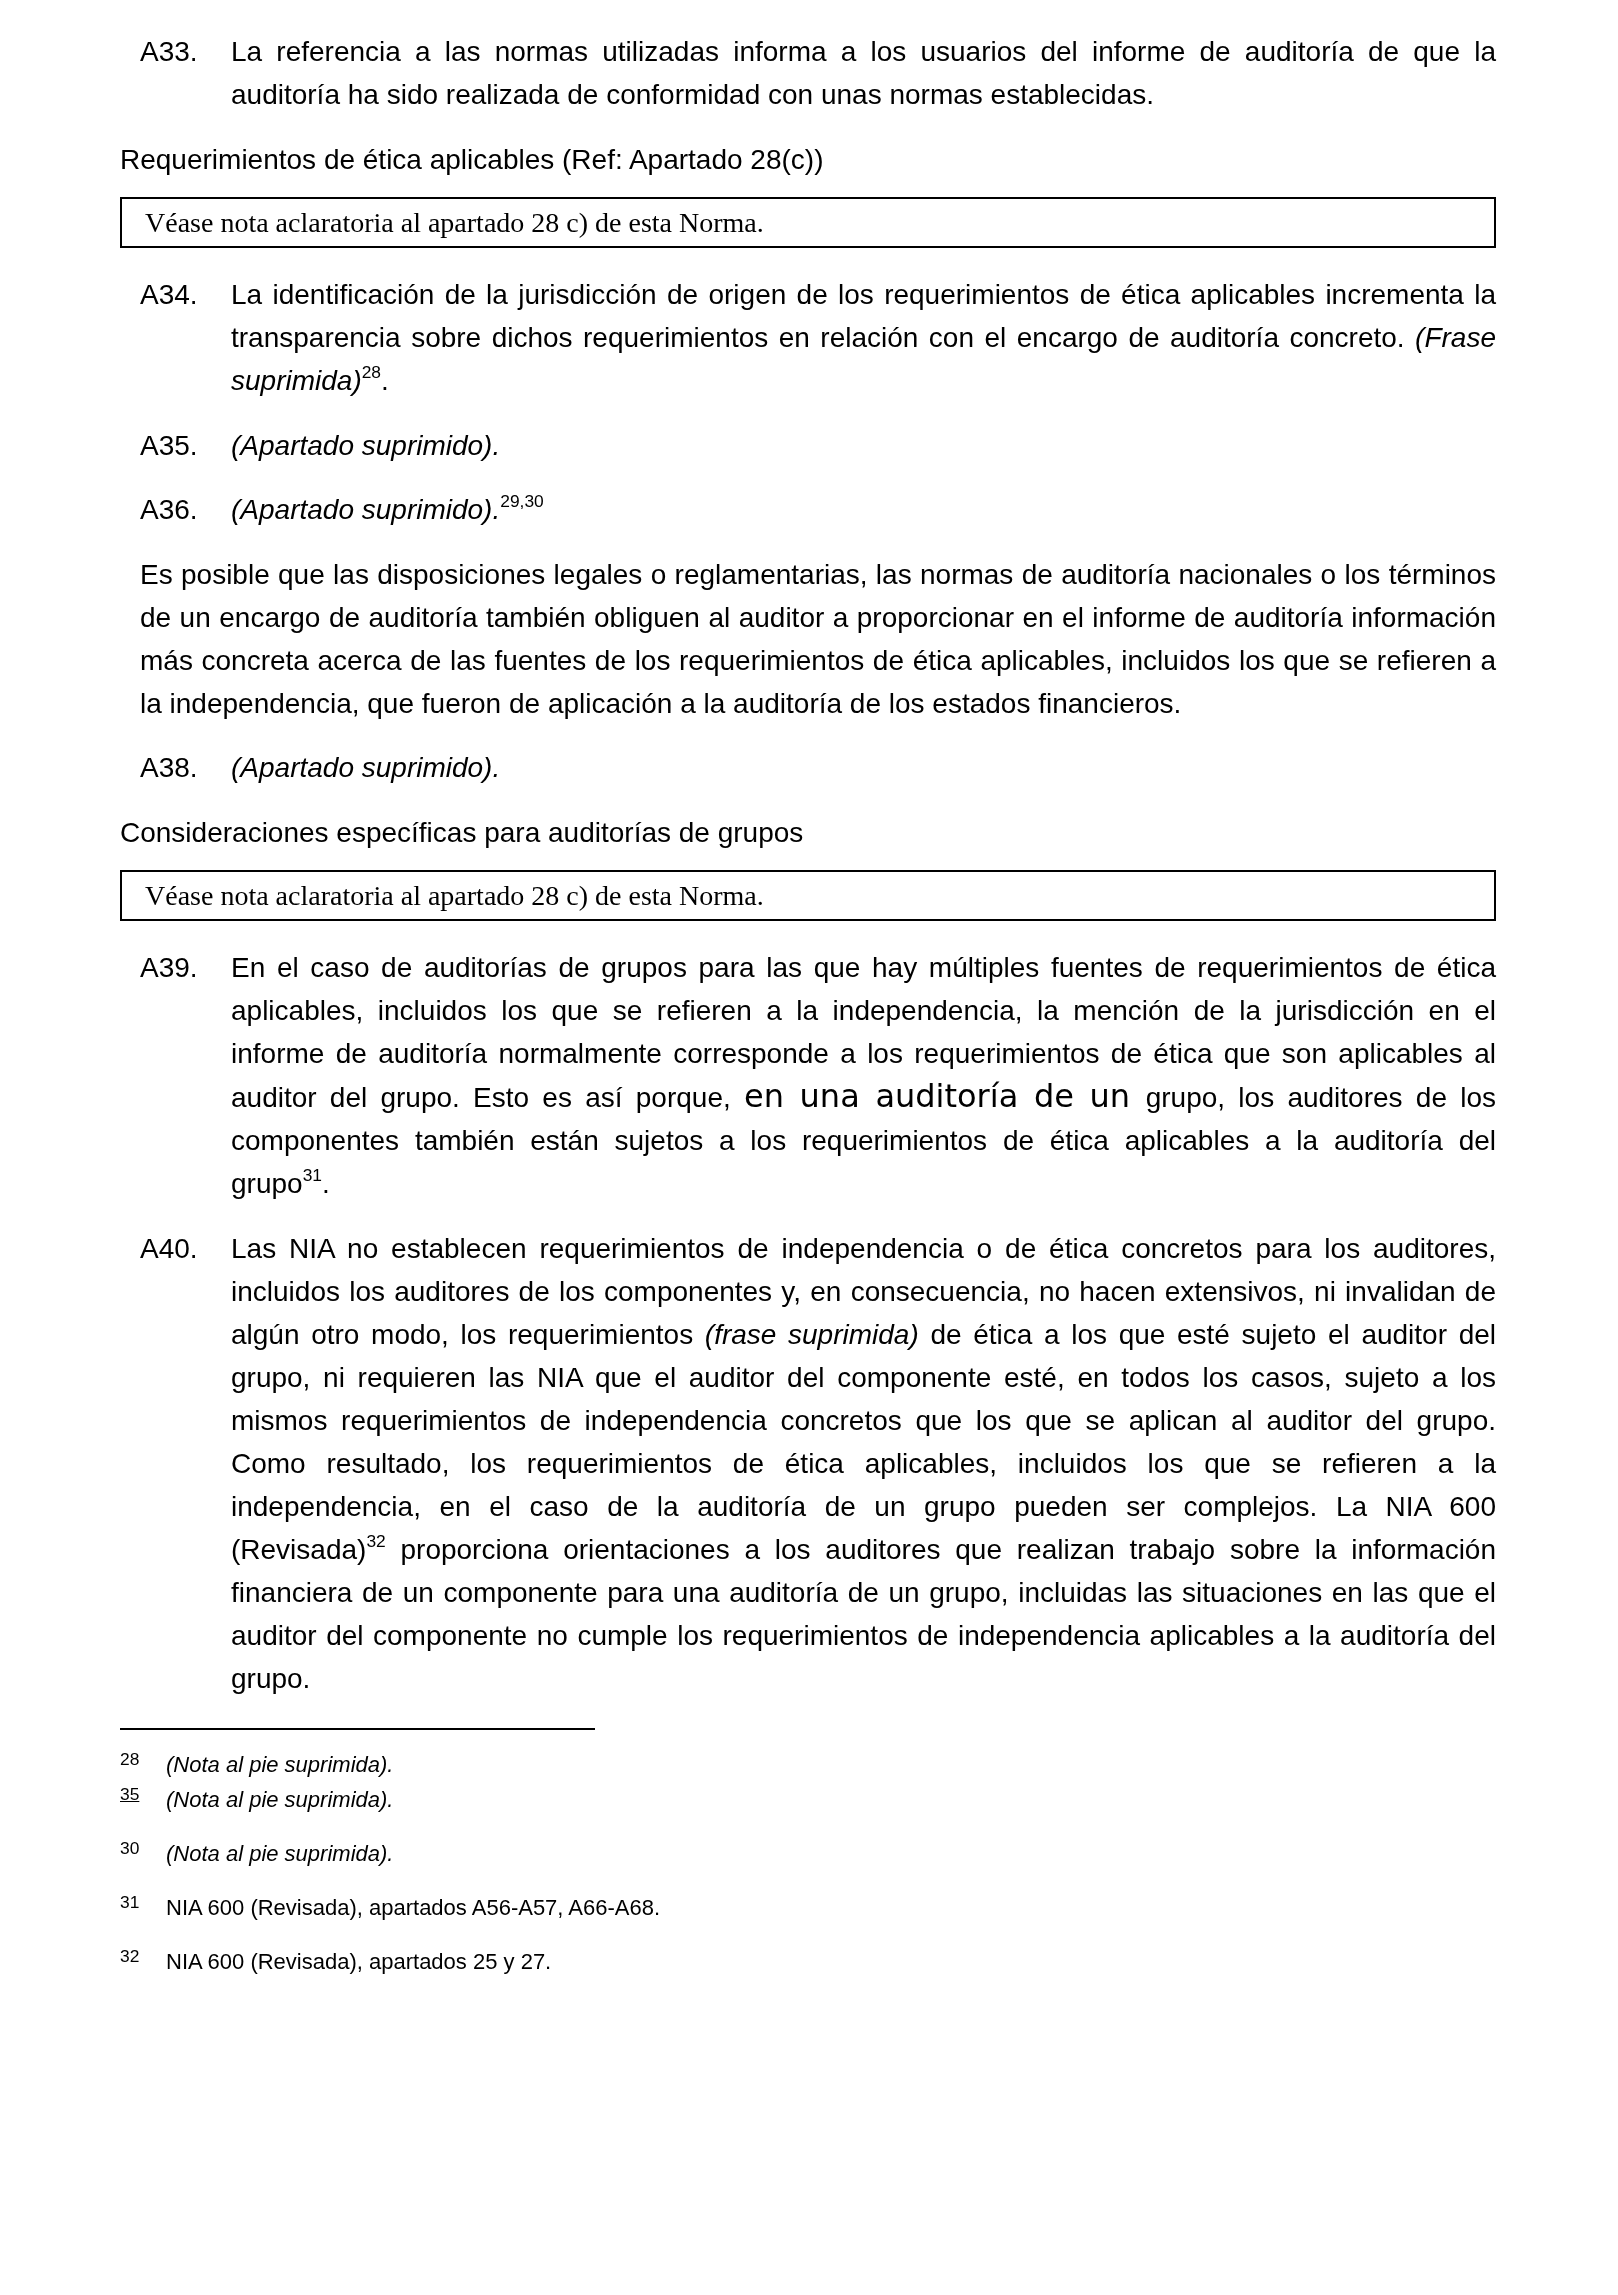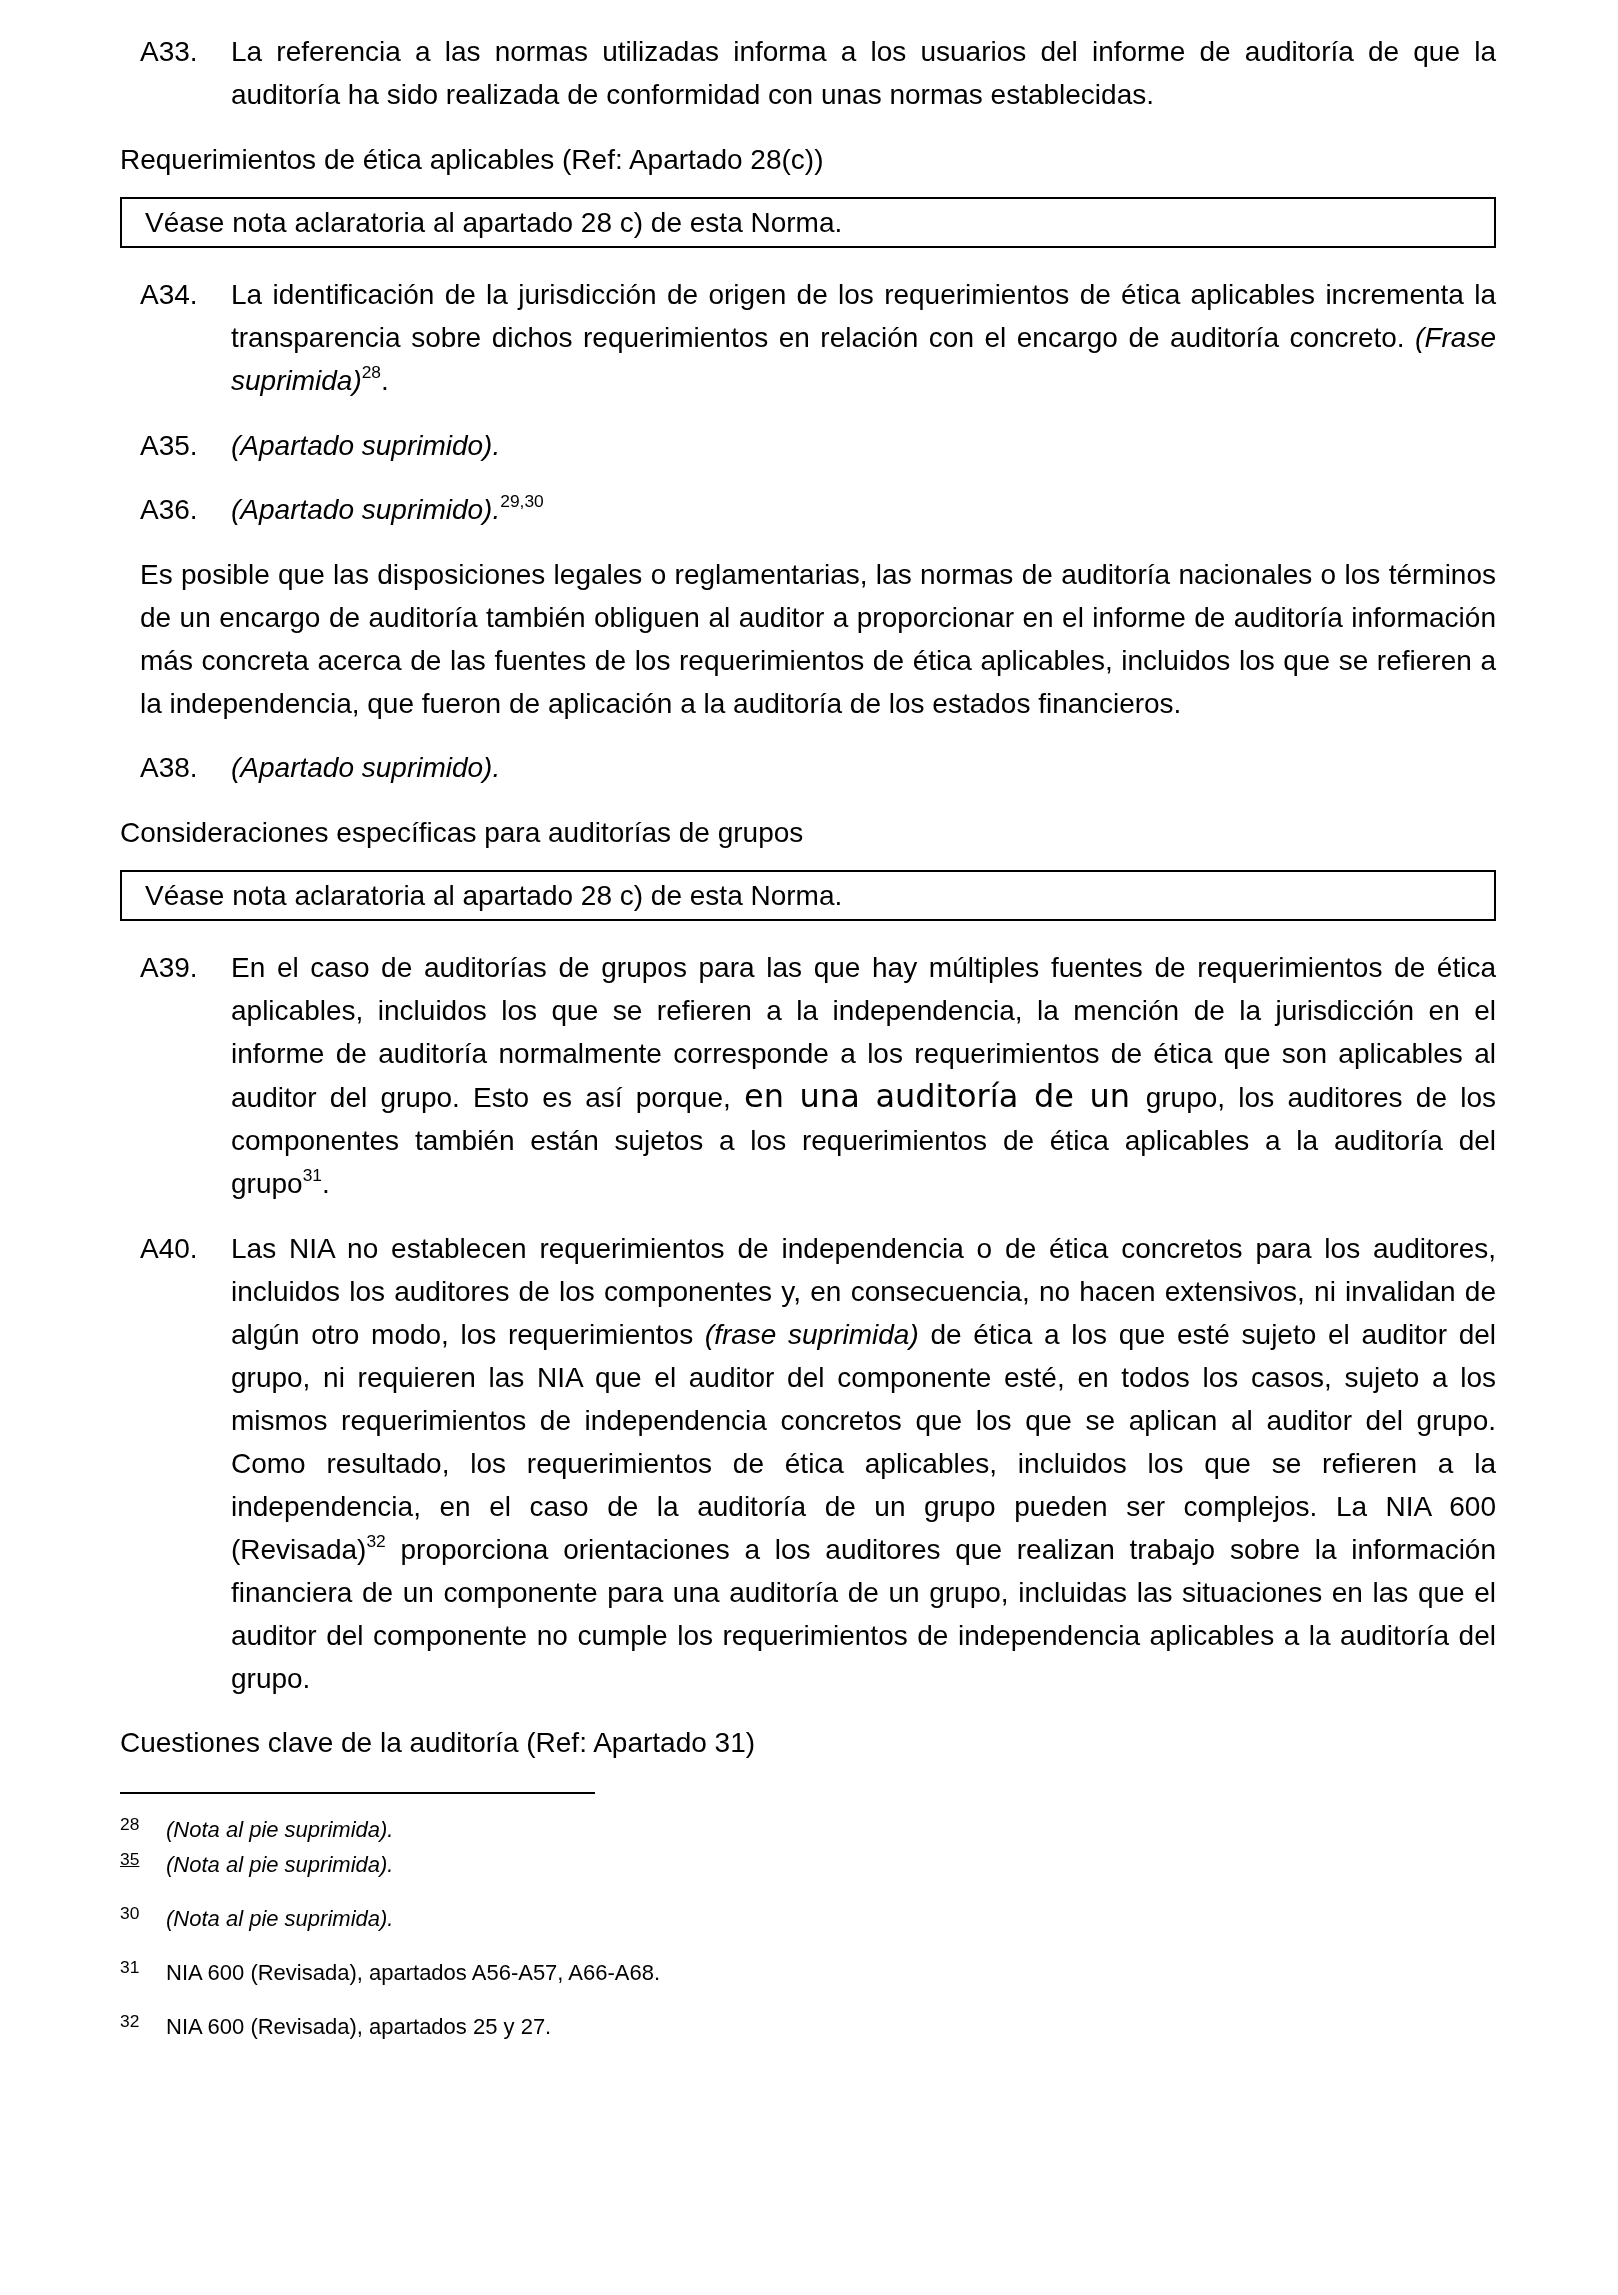--- a/index.html
+++ b/index.html
@@ -51,20 +51,21 @@
   }
   
   .notebox {
     border: 2.5px solid #000000;
     height: 51px;
     display: flex;
     align-items: center;
     padding-left: 23px;
     font-size: 28px;
     margin-bottom: 25px;
+    font-family: Liberation Serif, serif;
   }
   
   .footnotes { margin-top: 28px; }
   .fn-rule {
     width: 475px;
     border-top: 2.5px solid #000000;
     margin-bottom: 21.5px;
   }
   .footnote {
     display: flex;
@@ -149,21 +150,20 @@
     </div>
   </div>
 
   <div class="para">
     <span class="plabel">A40.</span>
     <div class="ptext">
       <span>Las NIA no establecen requerimientos de independencia o de ética concretos para los auditores, incluidos los auditores de los componentes y, en consecuencia, no hacen extensivos, ni invalidan de algún otro modo, los requerimientos </span><span class="italic">(frase suprimida)</span><span> de ética a los que esté sujeto el auditor del grupo, ni requieren las NIA que el auditor del componente esté, en todos los casos, sujeto a los mismos requerimientos de independencia concretos que los que se aplican al auditor del grupo. Como resultado, los requerimientos de ética aplicables, incluidos los que se refieren a la independencia, en el caso de la auditoría de un grupo pueden ser complejos. La NIA 600 (Revisada)</span><sup class="ref">32</sup><span> proporciona orientaciones a los auditores que realizan trabajo sobre la información financiera de un componente para una auditoría de un grupo, incluidas las situaciones en las que el auditor del componente no cumple los requerimientos de independencia aplicables a la auditoría del grupo.</span>
     </div>
   </div>
 
-  <h2 class="heading">Cuestiones clave de la auditoría (Ref: Apartado 31)</h2>
 
 
   <div class="footnotes">
     <div class="fn-rule"></div>
 
     <div class="footnote">
       <span class="fnmarker"><sup>28</sup></span>
       <span class="fntext italic">(Nota al pie suprimida).</span>
     </div>
 

